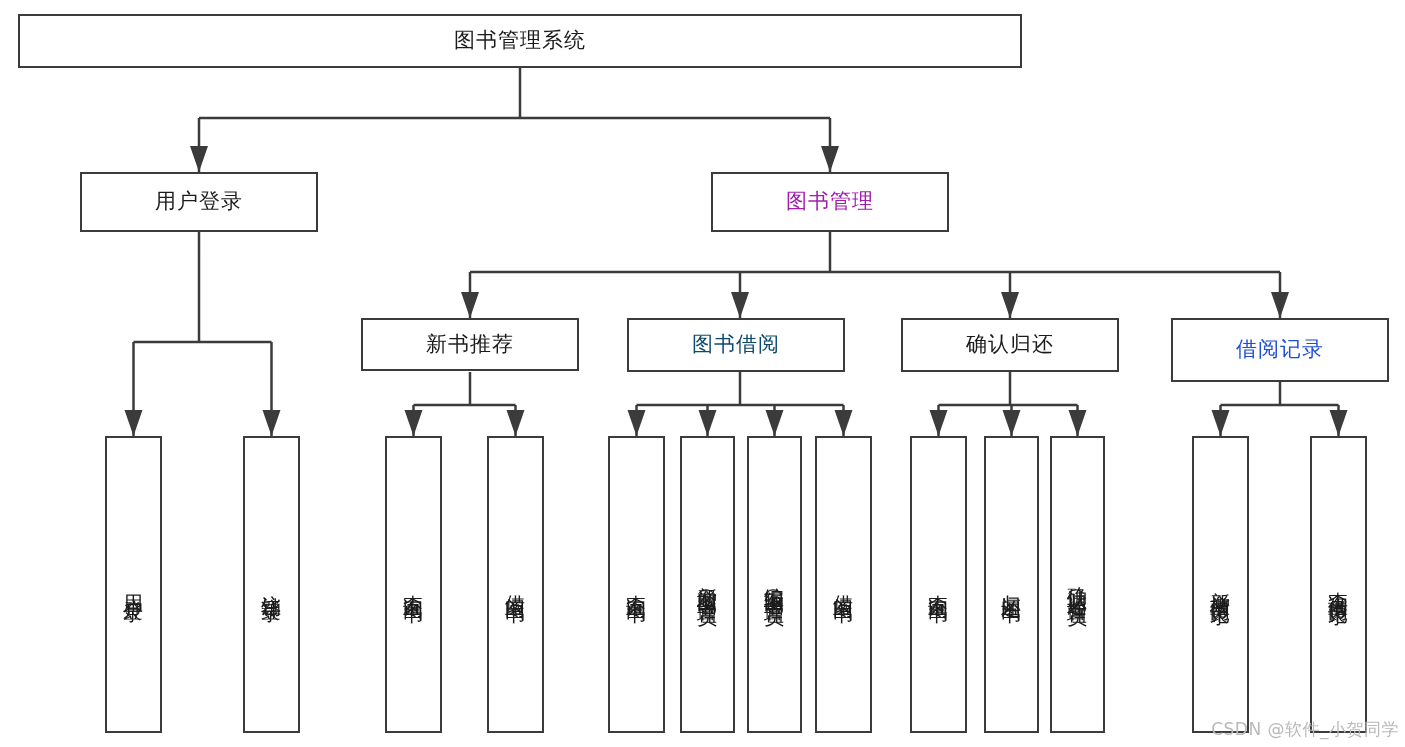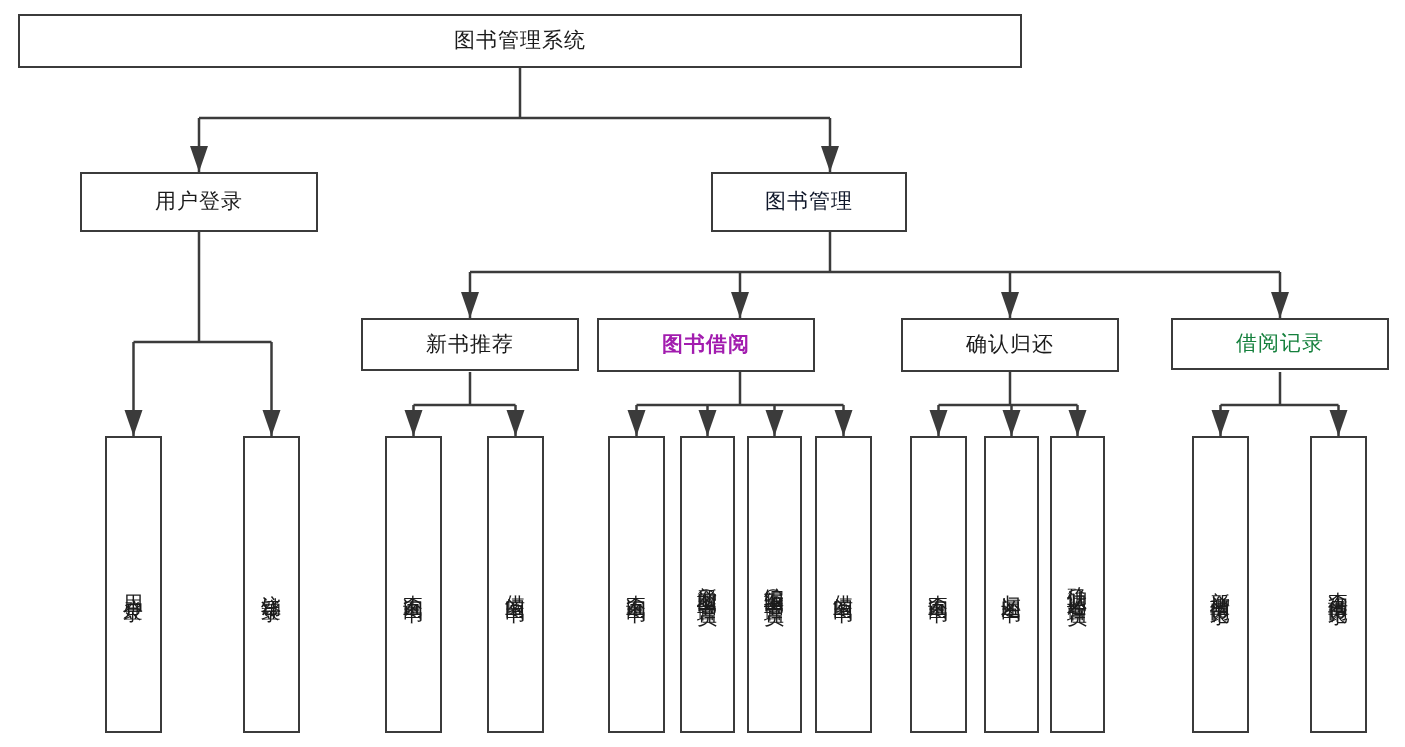--- a/index.html
+++ b/index.html
@@ -123,33 +123,33 @@
       <line x1="1338.5" y1="405" x2="1338.5" y2="436" stroke="#3b3b3b" stroke-width="2.5"></line>
       <path d="M 1329.5 410 L 1347.5 410 L 1338.5 436 Z" fill="#3b3b3b"></path>
     </svg>
   <div id="nodes">
       <div class="node horiz" style="left: 18px; top: 14px; width: 1004px; height: 54px; border-color: rgb(59, 59, 59); background: rgb(255, 255, 255); color: rgb(27, 27, 27);">
         <span class="label">图书管理系统</span>
       </div>
       <div class="node horiz" style="left: 80px; top: 172px; width: 238px; height: 60px; border-color: rgb(59, 59, 59); background: rgb(255, 255, 255); color: rgb(27, 27, 27);">
         <span class="label">用户登录</span>
       </div>
-      <div class="node horiz" style="left: 711px; top: 172px; width: 196px; height: 60px; border-color: rgb(59, 59, 59); background: rgb(255, 255, 255); color: #0f172a;">
+      <div class="node horiz" style="left: 711px; top: 172px; width: 238px; height: 60px; border-color: rgb(59, 59, 59); background: rgb(255, 255, 255); color: #a21caf;">
         <span class="label">图书管理</span>
       </div>
       <div class="node horiz" style="left: 361px; top: 318px; width: 218px; height: 53px; border-color: rgb(59, 59, 59); background: rgb(255, 255, 255); color: rgb(27, 27, 27);">
         <span class="label">新书推荐</span>
       </div>
-      <div class="node horiz" style="left: 597px; top: 318px; width: 218px; height: 54px; border-color: rgb(59, 59, 59); background: rgb(255, 255, 255); color: #a21caf; font-weight: bold;">
+      <div class="node horiz" style="left: 627px; top: 318px; width: 218px; height: 54px; border-color: rgb(59, 59, 59); background: rgb(255, 255, 255); color: #0c4a6e;">
         <span class="label">图书借阅</span>
       </div>
       <div class="node horiz" style="left: 901px; top: 318px; width: 218px; height: 54px; border-color: rgb(59, 59, 59); background: rgb(255, 255, 255); color: rgb(27, 27, 27);">
         <span class="label">确认归还</span>
       </div>
-      <div class="node horiz" style="left: 1171px; top: 318px; width: 218px; height: 52px; border-color: rgb(59, 59, 59); background: rgb(255, 255, 255); color: #15803d;">
+      <div class="node horiz" style="left: 1171px; top: 318px; width: 218px; height: 64px; border-color: rgb(59, 59, 59); background: rgb(255, 255, 255); color: #1d4ed8;">
         <span class="label">借阅记录</span>
       </div>
       <div class="node vert" style="left: 105px; top: 436px; width: 57px; height: 297px; border-color: rgb(59, 59, 59); background: rgb(255, 255, 255); color: rgb(27, 27, 27);">
         <span class="label">用户登录</span>
       </div>
       <div class="node vert" style="left: 243px; top: 436px; width: 57px; height: 297px; border-color: rgb(59, 59, 59); background: rgb(255, 255, 255); color: rgb(27, 27, 27);">
         <span class="label">注销登录</span>
       </div>
       <div class="node vert" style="left: 385px; top: 436px; width: 57px; height: 297px; border-color: rgb(59, 59, 59); background: rgb(255, 255, 255); color: rgb(27, 27, 27);">
         <span class="label">查询图书</span>
@@ -178,13 +178,14 @@
       <div class="node vert" style="left: 1050px; top: 436px; width: 55px; height: 297px; border-color: rgb(59, 59, 59); background: rgb(255, 255, 255); color: rgb(27, 27, 27);">
         <span class="label">确认归还（管理员）</span>
       </div>
       <div class="node vert" style="left: 1192px; top: 436px; width: 57px; height: 297px; border-color: rgb(59, 59, 59); background: rgb(255, 255, 255); color: rgb(27, 27, 27);">
         <span class="label">新增借阅记录</span>
       </div>
       <div class="node vert" style="left: 1310px; top: 436px; width: 57px; height: 297px; border-color: rgb(59, 59, 59); background: rgb(255, 255, 255); color: rgb(27, 27, 27);">
         <span class="label">查询借阅记录</span>
       </div>
     </div>
+  <div id="watermark">CSDN @软件_小贺同学</div>
 </div>
 
 </body></html>

